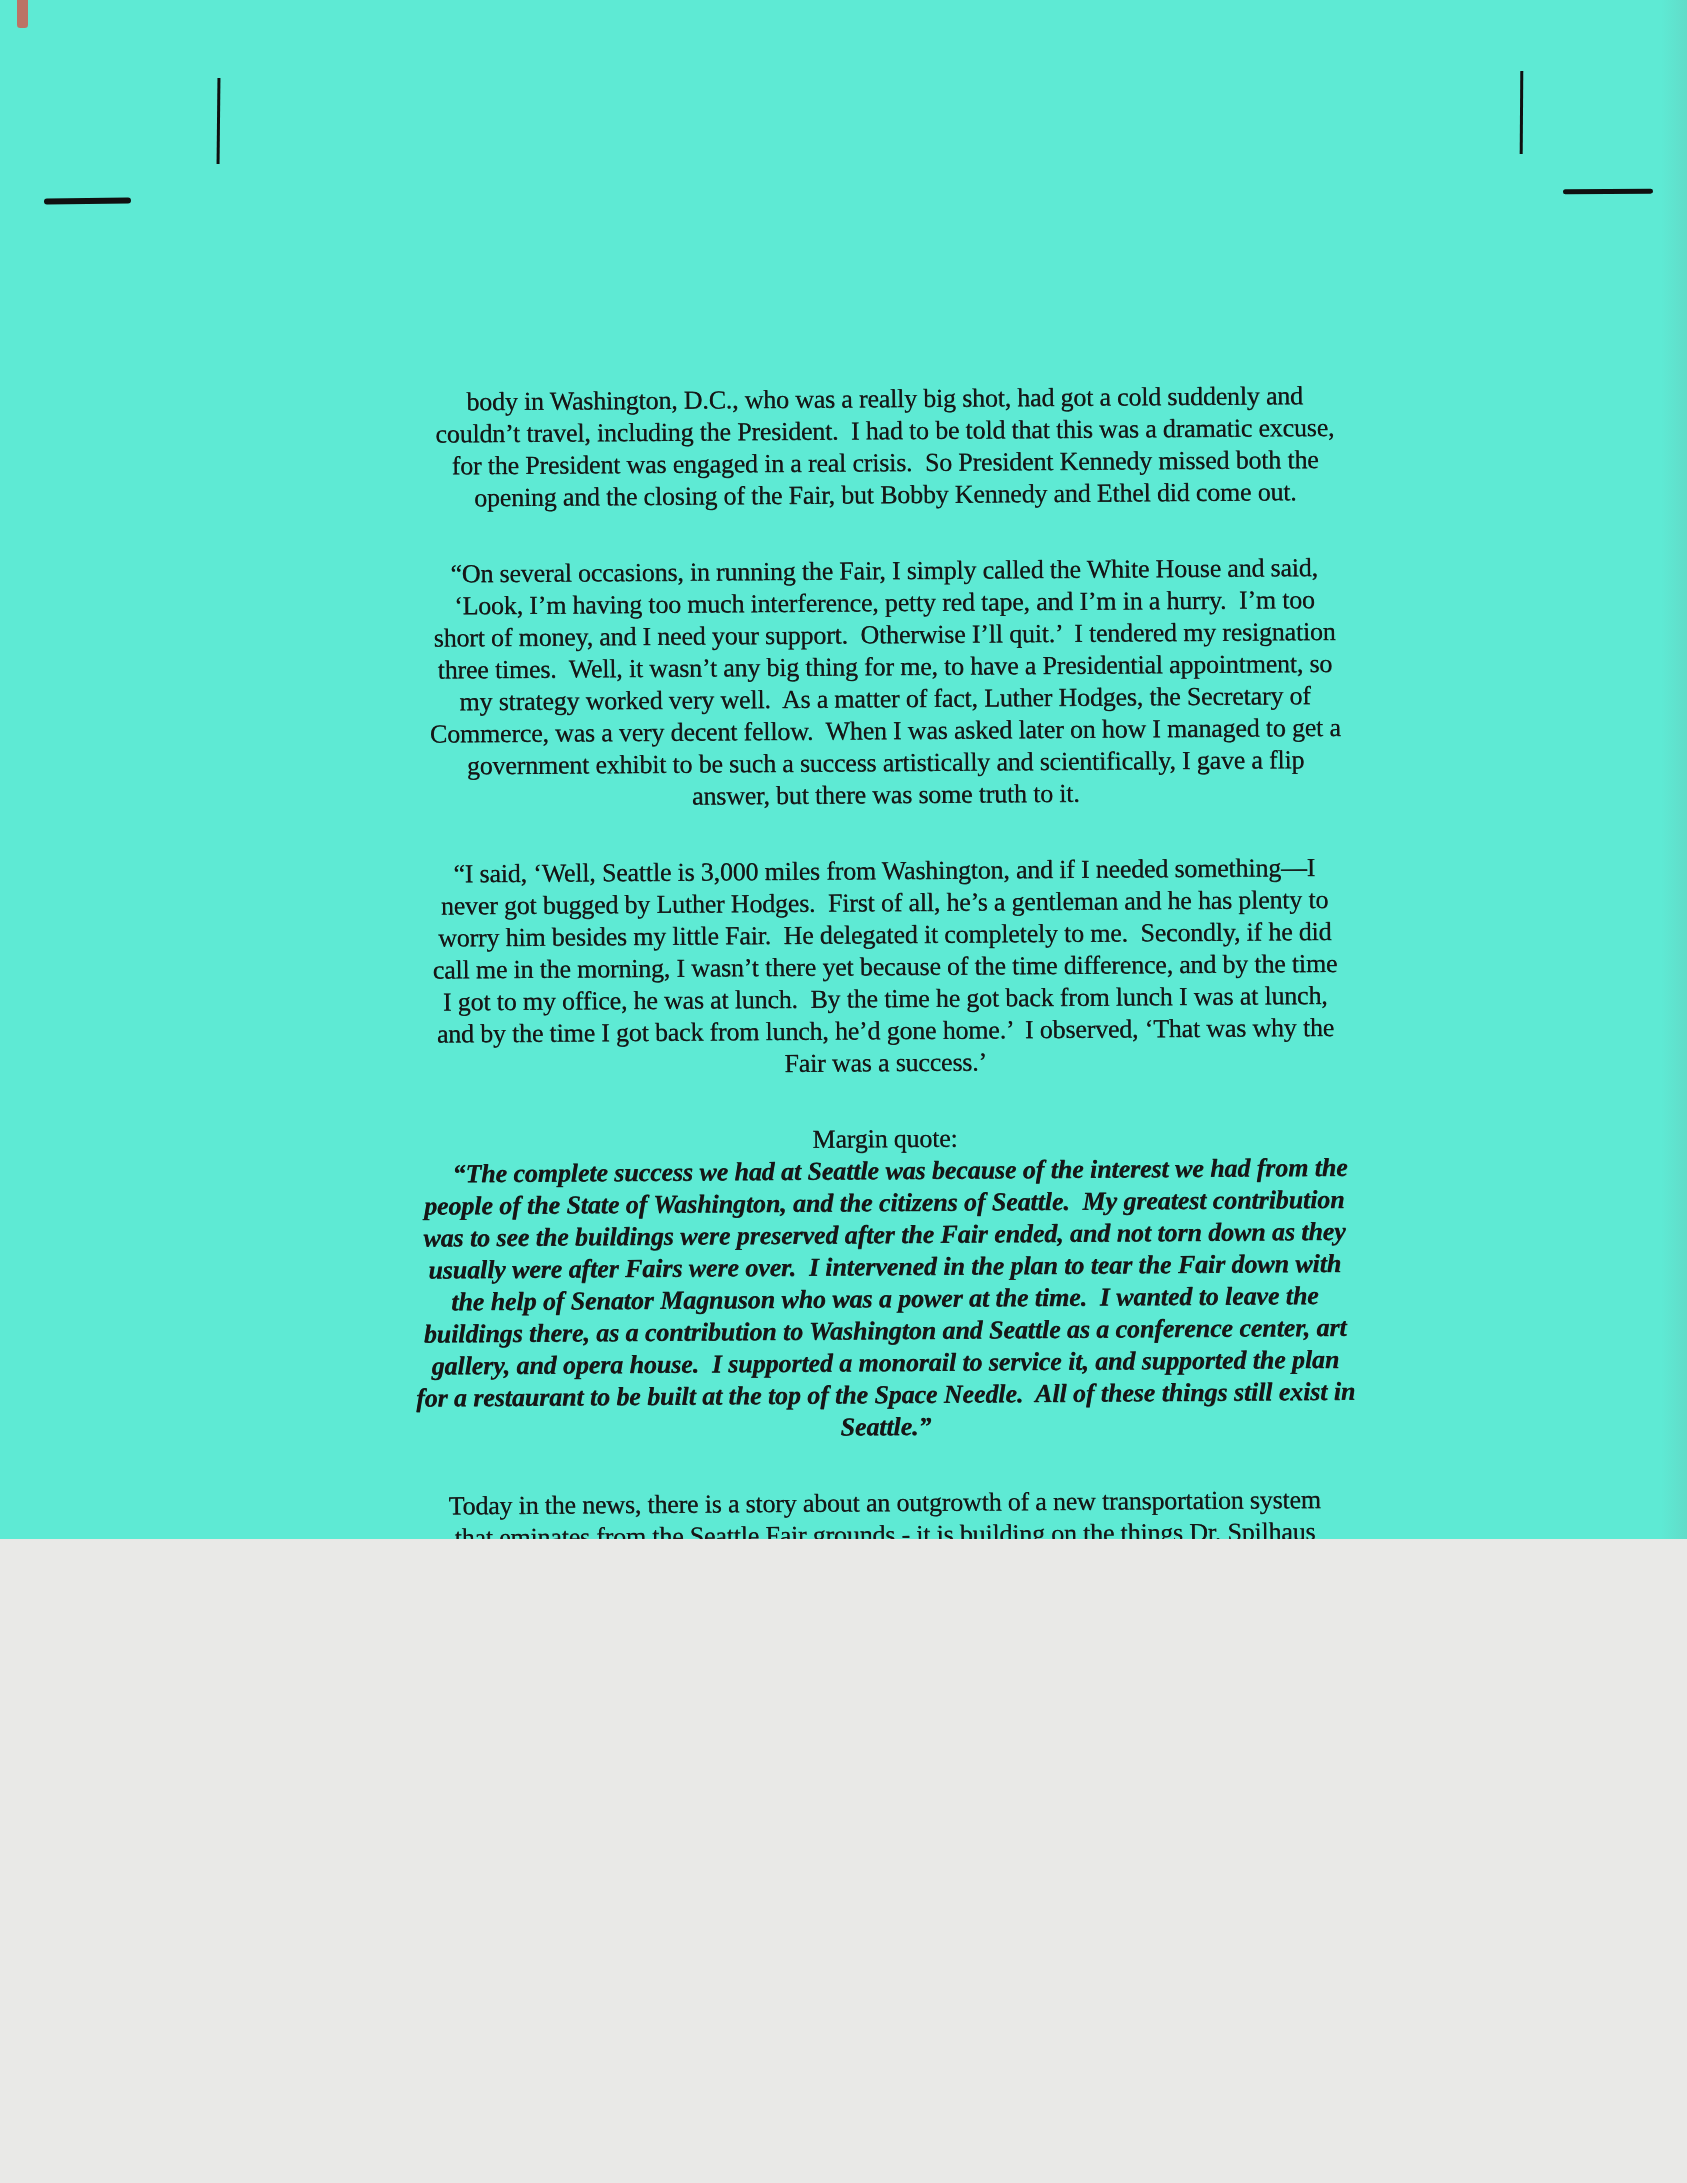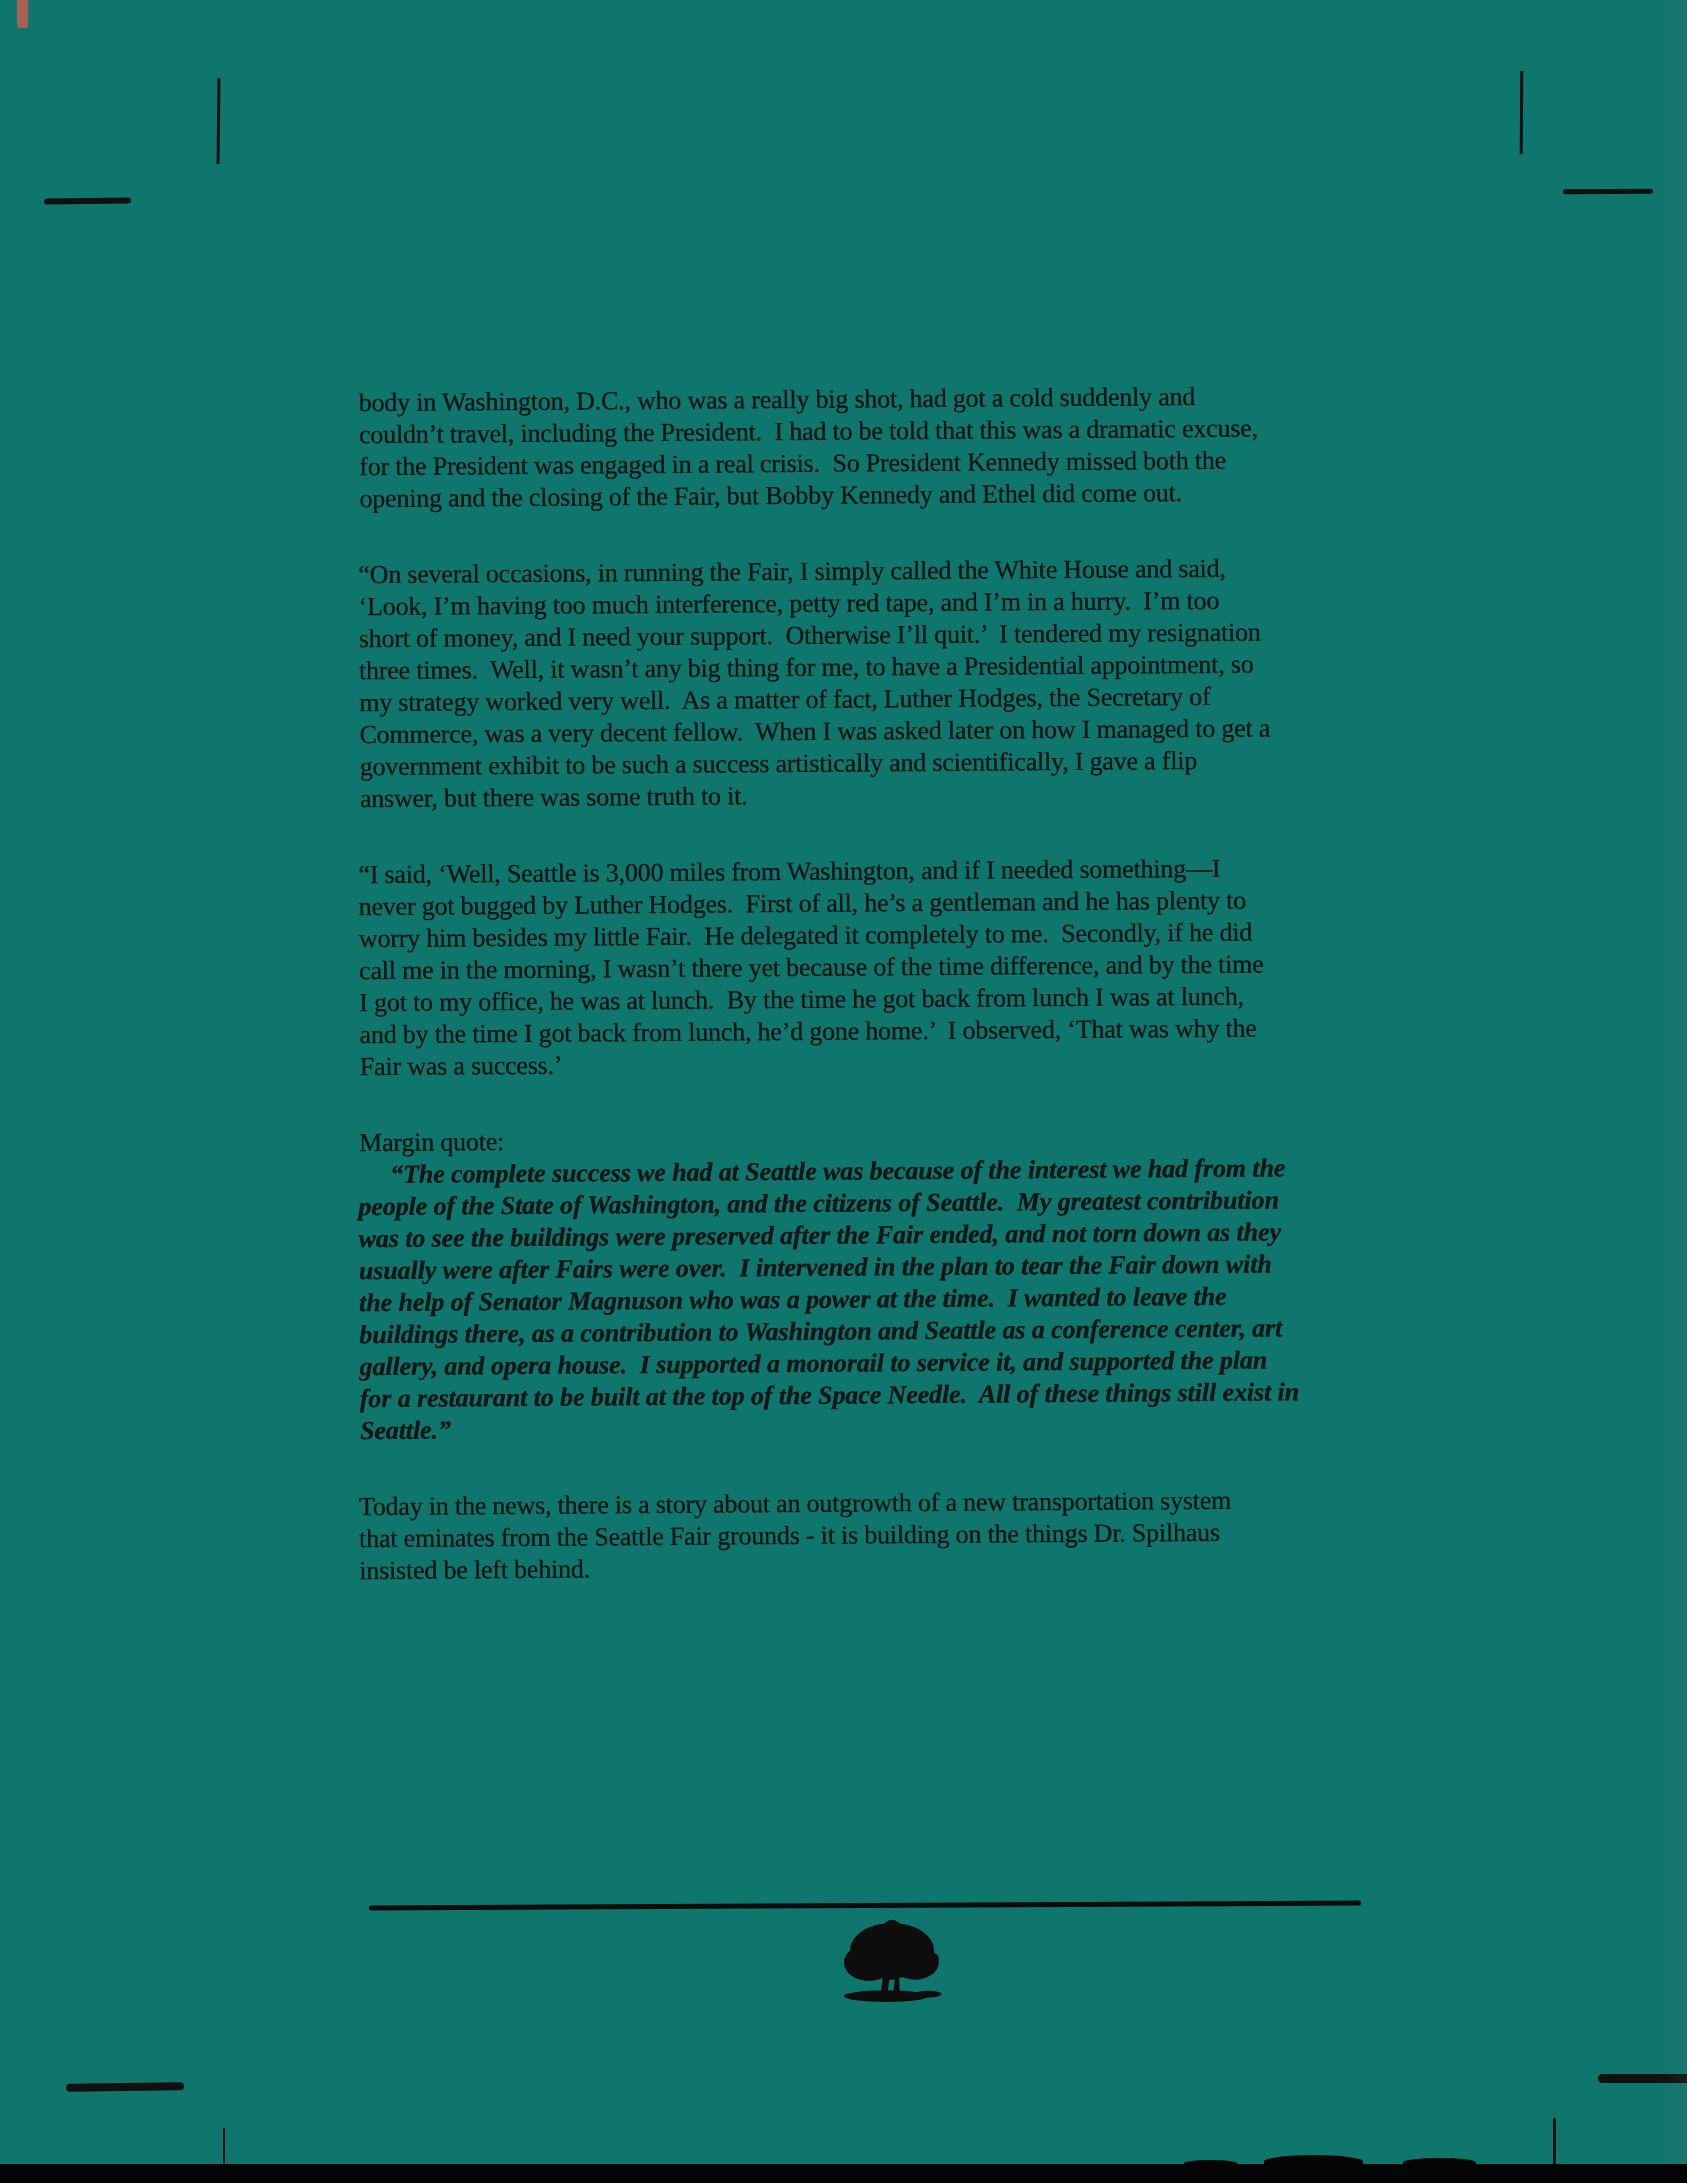--- a/index.html
+++ b/index.html
@@ -1,21 +1,22 @@
 <!DOCTYPE html>
 <html style="font-size:10.6px"><head>
 <meta charset="utf-8">
 <style>
   html,body{margin:0;padding:0;background:#e9e9e7;}
   .page{
     position:relative;
-    width:1687px;height:2183px;
-    background:#0f766e;
+    width:1687px;height:1539px;
+    background:#5eead4;
     overflow:hidden;
     font-family:"Liberation Serif", serif;
+    text-align:center;
   }
   
   .text-col{
     position:absolute;left:359px;top:387px;width:1052px;
     color:#161616;
   }
   .text-col p{
     margin:0 0 44px 0;
     font-size:26px;line-height:32px;
     letter-spacing:-0.2px;

